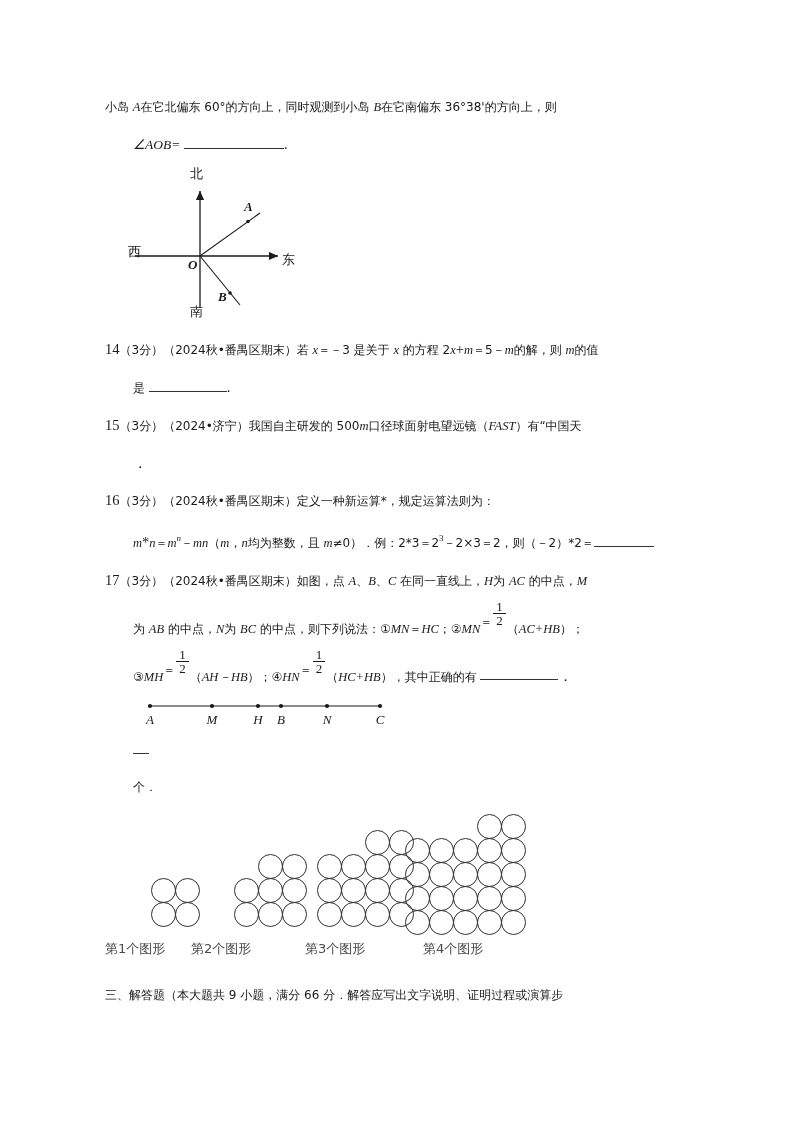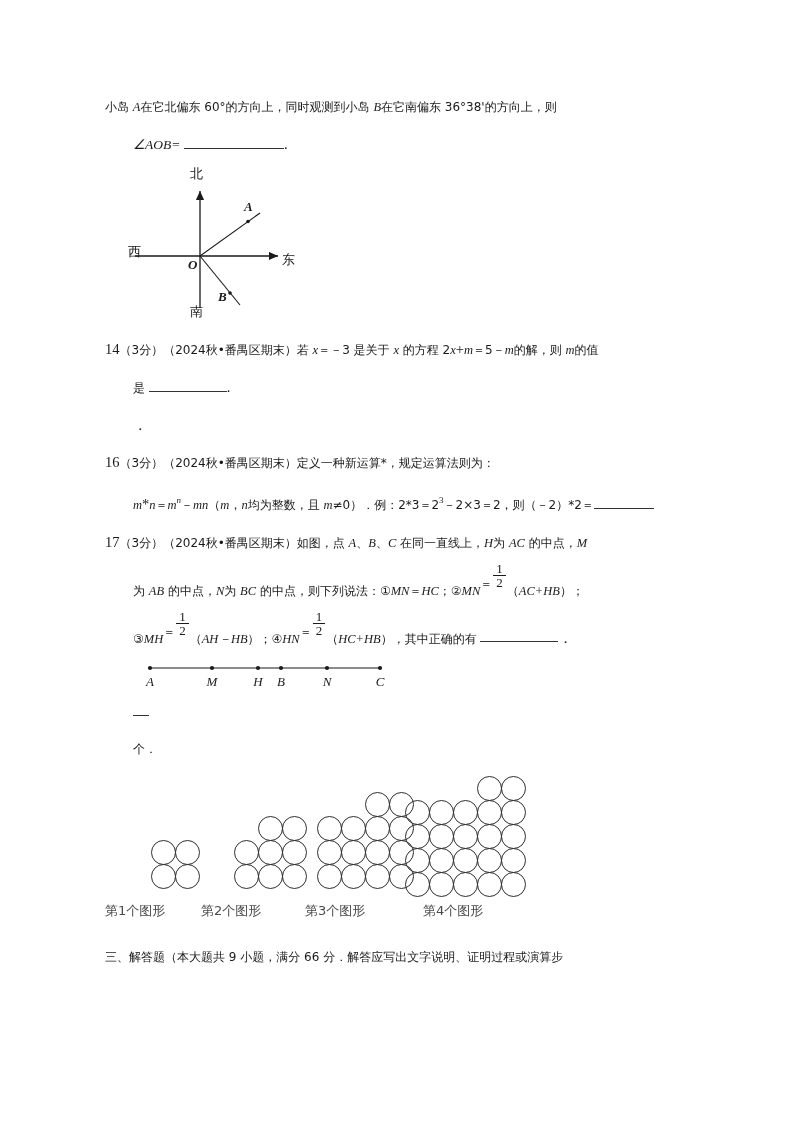--- a/index.html
+++ b/index.html
@@ -169,20 +169,23 @@
       <div class="line">
         <span class="num">14</span><span class="zh">（3分）</span><span class="zh">（2024秋•番禺区期末）</span><span class="zh">若 </span><span class="small-ital">x</span><span class="zh">＝－3 是关于 </span><span class="small-ital">x</span><span class="zh"> 的方程 2</span><span class="small-ital">x</span><span class="num">+</span><span class="small-ital">m</span><span class="zh">＝5－</span><span class="small-ital">m</span><span class="zh">的解，则 </span><span class="small-ital">m</span><span class="zh">的值</span>
       </div>
       <div class="line indent">
         <span class="zh">是</span>
         <span class="blank-m"></span><span class="num">.</span>
       </div>
     </div>
 
     <div class="q">
+      <div class="line">
+        <span class="num">15</span><span class="zh">（3分）</span><span class="zh">（2024•济宁）</span><span class="zh">我国自主研发的 500</span><span class="small-ital">m</span><span class="zh">口径球面射电望远镜（</span><span class="small-ital">FAST</span><span class="zh">）有“中国天</span>
+      </div>
       <div class="line indent">
         <span class="num">．</span>
       </div>
     </div>
 
     <div class="q">
       <div class="line">
         <span class="num">16</span><span class="zh">（3分）</span><span class="zh">（2024秋•番禺区期末）</span><span class="zh">定义一种新运算*，规定运算法则为：</span>
       </div>
       <div class="line indent">
@@ -279,21 +282,21 @@
         <div class="circ" style="left:396px; top:74px; width:25px; height:25px;"></div>
         <div class="circ" style="left:300px; top:98px; width:25px; height:25px;"></div>
         <div class="circ" style="left:324px; top:98px; width:25px; height:25px;"></div>
         <div class="circ" style="left:348px; top:98px; width:25px; height:25px;"></div>
         <div class="circ" style="left:372px; top:98px; width:25px; height:25px;"></div>
         <div class="circ" style="left:396px; top:98px; width:25px; height:25px;"></div>
       </div>
 
       <div class="fig-captions">
         <span class="cap" style="left:0px;">第1个图形</span>
-        <span class="cap" style="left:96px;text-align:center;">第2个图形</span>
+        <span class="cap" style="left:86px;text-align:center;">第2个图形</span>
         <span class="cap" style="left:200px;">第3个图形</span>
         <span class="cap" style="left:318px;">第4个图形</span>
       </div>
     </div>
 
     <div class="q" style="margin-top:10px;">
       <div class="line">
         <span class="zh">三、解答题（本大题共 9 小题，满分 66 分．解答应写出文字说明、证明过程或演算步</span>
       </div>
     </div>

